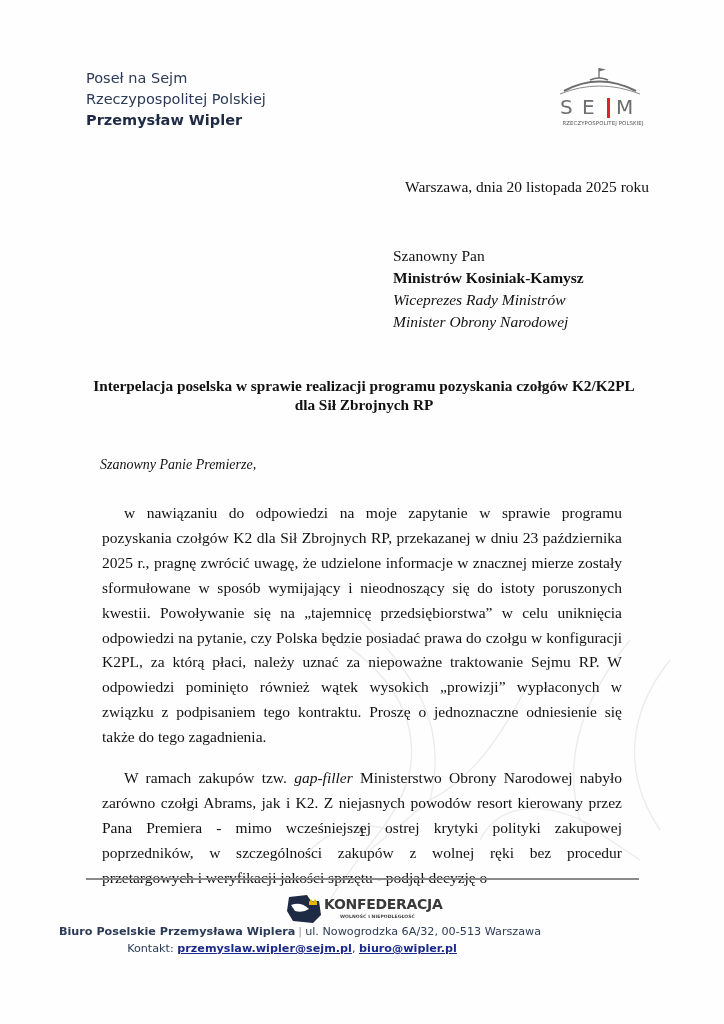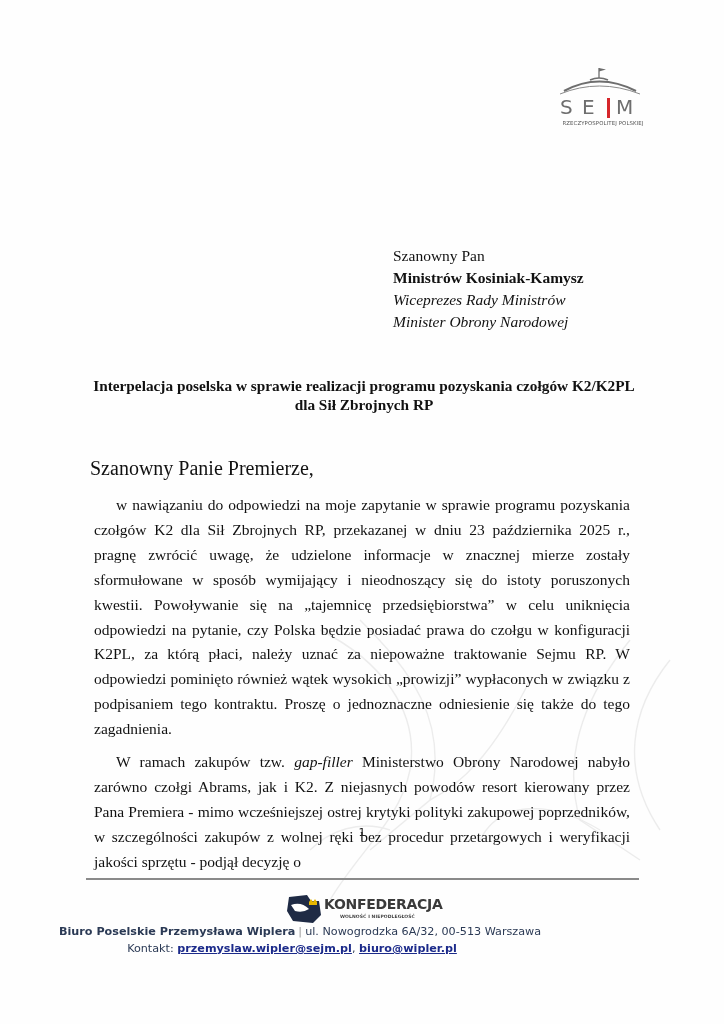--- a/index.html
+++ b/index.html
@@ -16,24 +16,24 @@
 
   .serif { font-family: "Liberation Serif", serif; color: #111; }
 
   .date { position: absolute; left: 405px; top: 178px; font-size: 15.5px; }
   .addressee { position: absolute; left: 393px; top: 245px; font-size: 15.5px; line-height: 22px; }
   .addressee .name { font-weight: bold; }
   .addressee .it { font-style: italic; font-family: Liberation Serif, serif; }
 
   .subject { position: absolute; left: 90px; top: 376px; width: 548px; text-align: center; font-weight: bold; font-size: 15.3px; line-height: 19px; }
 
-  .salutation { position: absolute; left: 90px; top: 457px; font-size: 20px; }
+  .salutation { position: absolute; left: 100px; top: 457px; font-style: italic; font-size: 14px; }
 
   .body-text { position: absolute; left: 86px; top: 485px; width: 552px; font-size: 15.5px; line-height: 24.9px; text-align: justify; }
-  .body-text p { margin: 8px; text-indent: 22px; }
+  .body-text p { margin: 16px; text-indent: 22px; }
   .body-text em { font-style: italic; }
 
   .page-num { position: absolute; left: 0; width: 724px; top: 826px; text-align: center; font-family: "DejaVu Sans", sans-serif; font-size: 11px; color: #222; }
 
   .footer-rule { position: absolute; left: 86px; top: 878px; width: 553px; height: 2px; background: #8a8a8a; }
 
   .konf-logo { position: absolute; left: 285px; top: 893px; width: 170px; height: 32px; }
   .konf-name { position: absolute; left: 324px; top: 896px; font-family: "DejaVu Sans", sans-serif; font-weight: bold; font-size: 14px; color: #3a3a3a; letter-spacing: -0.3px; }
   .konf-sub { position: absolute; left: 340px; top: 914px; font-family: "DejaVu Sans", sans-serif; font-weight: bold; font-size: 4.5px; color: #444; letter-spacing: 0.1px; }
 
@@ -55,37 +55,43 @@
       <path d="M20 30 C 80 60, 120 110, 110 170 C 100 220, 60 250, 30 300"></path>
       <path d="M60 20 C 110 70, 150 120, 130 200 L 70 250"></path>
       <path d="M130 200 C 170 180, 200 140, 230 80"></path>
       <path d="M330 40 C 290 90, 260 150, 280 220 L 340 260"></path>
       <path d="M370 60 C 330 110, 320 170, 360 230"></path>
       <path d="M180 240 C 200 200, 250 200, 300 230"></path>
       <path d="M90 230 C 60 220, 30 230, 10 250"></path>
     </g>
   </svg>
 
+  <div class="hdr-left">
+    <div>Poseł na Sejm</div>
+    <div>Rzeczypospolitej Polskiej</div>
+    <div class="bold">Przemysław Wipler</div>
+  </div>
 
   <svg class="sejm-logo" viewBox="0 0 100 70">
 
     <line x1="47" y1="4" x2="47" y2="14" stroke="#6e6e6e" stroke-width="1.3"></line>
     <path d="M47 4 L54 5.5 L47 7.5 Z" fill="#6e6e6e"></path>
 
     <path d="M38 16 Q47 12 56 16" fill="none" stroke="#6e6e6e" stroke-width="1.6"></path>
     <path d="M12 27 Q47 8 84 27" fill="none" stroke="#6e6e6e" stroke-width="2"></path>
     <path d="M8 30 Q47 14 88 30" fill="none" stroke="#8a8a8a" stroke-width="1"></path>
 
     <text x="8" y="50" font-family="DejaVu Sans, sans-serif" font-size="20" fill="#6e6e6e">S</text>
     <text x="30" y="50" font-family="DejaVu Sans, sans-serif" font-size="20" fill="#6e6e6e">E</text>
     <rect x="55" y="34" width="3" height="20" fill="#d6262b"></rect>
     <text x="64" y="50" font-family="DejaVu Sans, sans-serif" font-size="20" fill="#6e6e6e">M</text>
   </svg>
   <div class="sejm-sub">RZECZYPOSPOLITEJ POLSKIEJ</div>
 
+  <div class="date serif">Warszawa, dnia 20 listopada 2025 roku</div>
 
   <div class="addressee serif">
     <div>Szanowny Pan</div>
     <div class="name">Ministrów Kosiniak-Kamysz</div>
     <div class="it">Wiceprezes Rady Ministrów</div>
     <div class="it">Minister Obrony Narodowej</div>
   </div>
 
   <div class="subject serif">Interpelacja poselska w sprawie realizacji programu pozyskania czołgów K2/K2PL dla Sił Zbrojnych RP</div>
 

